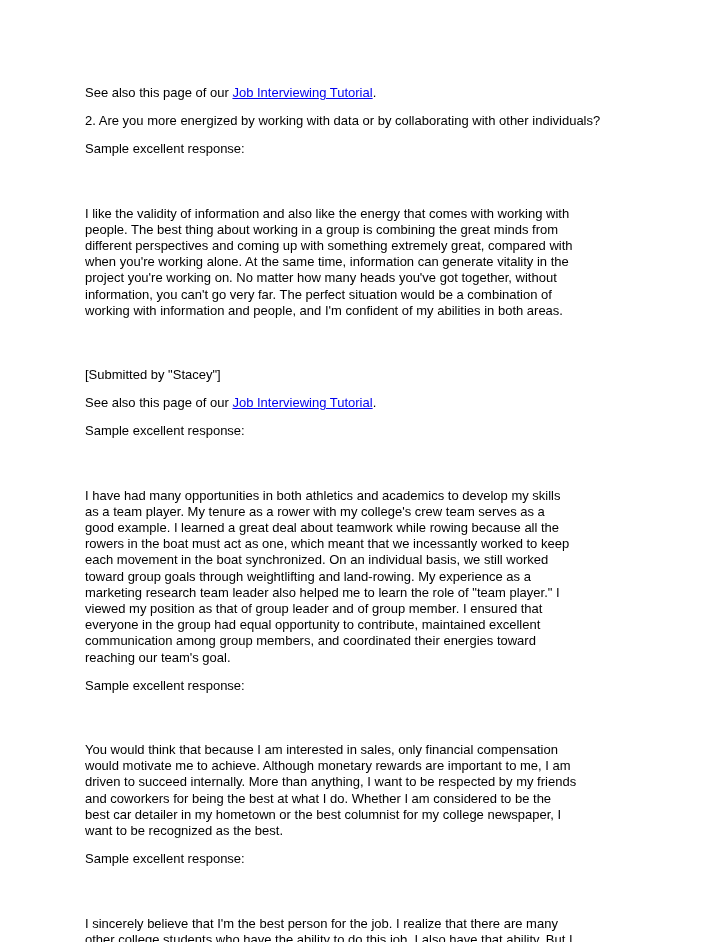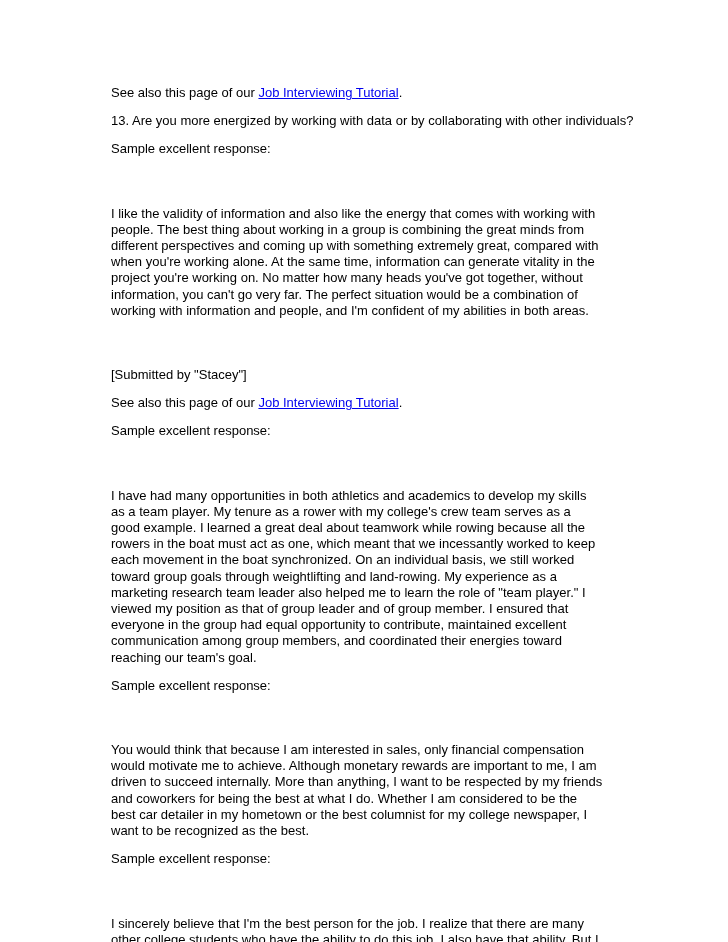--- a/index.html
+++ b/index.html
@@ -4,21 +4,21 @@
 <style>
   html, body {
     margin: 0;
     padding: 0;
     background: #ffffff;
   }
   .page {
     width: 728px;
     height: 942px;
     box-sizing: border-box;
-    padding: 85px 18px 0 111px;
+    padding: 85px 18px 0 85px;
     font-family: "Liberation Sans", sans-serif;
     font-size: 13px;
     line-height: 16.2px;
     color: #000000;
     overflow: hidden;
   }
   .indent {
     margin-left: 40px;
   }
   .block {
@@ -43,21 +43,21 @@
     cursor: pointer;
   }
 </style>
 </head>
 <body>
 
 <div class="page">
 
   <p class="block indent"><span>See also this page of our </span><a href="#" class="link">Job Interviewing Tutorial</a><span>.</span></p>
 
-  <p class="block question">13. Are you more energized by working with data or by collaborating with other individuals?</p>
+  <p class="block question">2. Are you more energized by working with data or by collaborating with other individuals?</p>
 
   <div class="block indent response">
     <span class="resp-label">Sample excellent response:</span>
     <span class="resp-body">I like the validity of information and also like the energy that comes with working with people. The best thing about working in a group is combining the great minds from different perspectives and coming up with something extremely great, compared with when you're working alone. At the same time, information can generate vitality in the project you're working on. No matter how many heads you've got together, without information, you can't go very far. The perfect situation would be a combination of working with information and people, and I'm confident of my abilities in both areas.</span>
     <span class="resp-body">[Submitted by "Stacey"]</span>
   </div>
 
   <p class="block indent"><span>See also this page of our </span><a href="#" class="link">Job Interviewing Tutorial</a><span>.</span></p>
 
 

